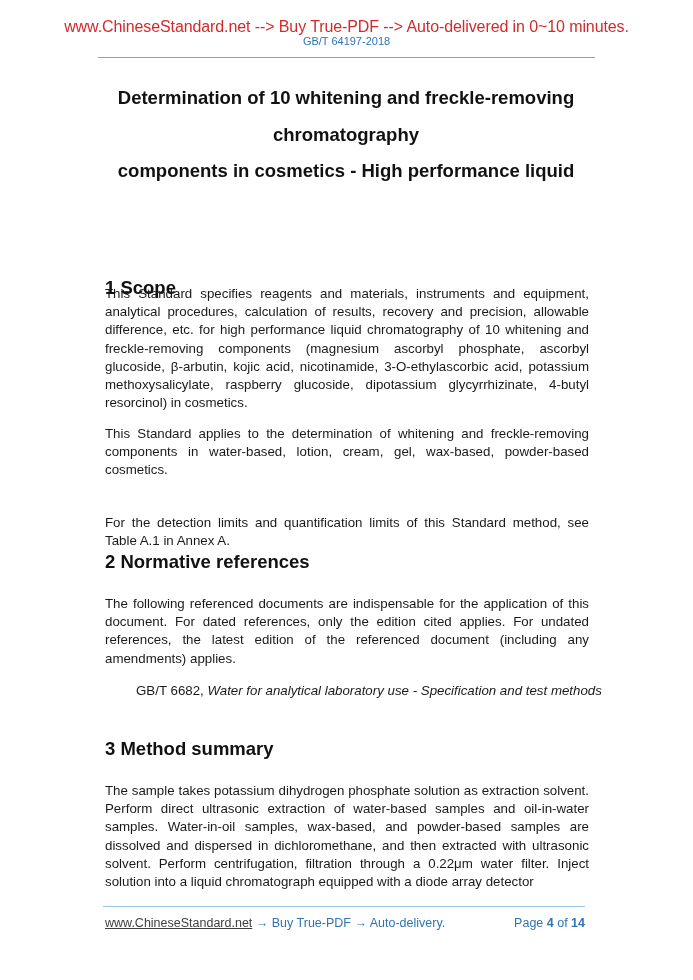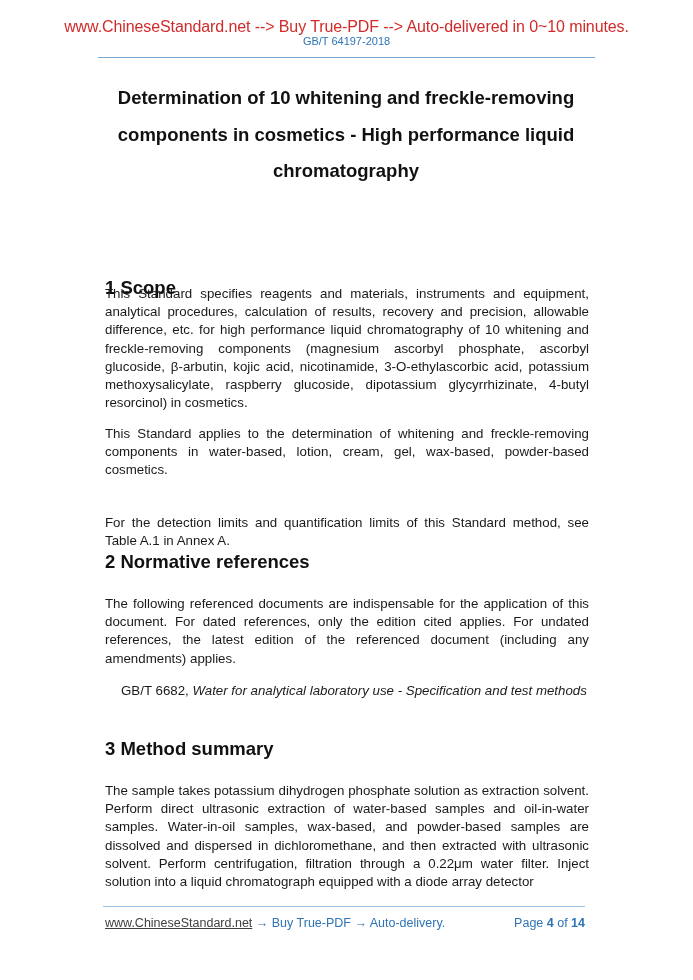--- a/index.html
+++ b/index.html
@@ -20,32 +20,32 @@
 </style>
 </head>
 <body>
 
 <div class="banner">www.ChineseStandard.net --&gt; Buy True-PDF --&gt; Auto-delivered in 0~10 minutes.</div>
 <div class="std-code">GB/T 64197-2018</div>
 <div class="hr-top"></div>
 
 <div class="title">
   <div>Determination of 10 whitening and freckle-removing</div>
+  <div>chromatography</div>
   <div>components in cosmetics - High performance liquid</div>
-  <div>chromatography</div>
 </div>
 
 <div class="h" style="top:241px;margin-top:36px;">1 Scope</div>
 <div class="p" style="top:285px;">This Standard specifies reagents and materials, instruments and equipment, analytical procedures, calculation of results, recovery and precision, allowable difference, etc. for high performance liquid chromatography of 10 whitening and freckle-removing components (magnesium ascorbyl phosphate, ascorbyl glucoside, β-arbutin, kojic acid, nicotinamide, 3-O-ethylascorbic acid, potassium methoxysalicylate, raspberry glucoside, dipotassium glycyrrhizinate, 4-butyl resorcinol) in cosmetics.</div>
 <div class="p" style="top:425px;">This Standard applies to the determination of whitening and freckle-removing components in water-based, lotion, cream, gel, wax-based, powder-based cosmetics.</div>
 <div class="p" style="top:514px;">For the detection limits and quantification limits of this Standard method, see Table A.1 in Annex A.</div>
 
 <div class="h" style="top:551px;">2 Normative references</div>
 <div class="p" style="top:595px;">The following referenced documents are indispensable for the application of this document. For dated references, only the edition cited applies. For undated references, the latest edition of the referenced document (including any amendments) applies.</div>
-<div class="ref" style="top:682px;">
+<div class="ref" style="top:682px;margin-left:15px;">
   <span>GB/T 6682, </span><i>Water for analytical laboratory use - Specification and test methods</i>
 </div>
 
 <div class="h" style="top:738px;">3 Method summary</div>
 <div class="p" style="top:782px;">The sample takes potassium dihydrogen phosphate solution as extraction solvent. Perform direct ultrasonic extraction of water-based samples and oil-in-water samples. Water-in-oil samples, wax-based, and powder-based samples are dissolved and dispersed in dichloromethane, and then extracted with ultrasonic solvent. Perform centrifugation, filtration through a 0.22μm water filter. Inject solution into a liquid chromatograph equipped with a diode array detector</div>
 
 <div class="hr-bot"></div>
 <div class="footer">
   <a>www.ChineseStandard.net</a><span> → Buy True-PDF → Auto-delivery.</span>
   <span class="right"><span>Page </span><b>4</b><span> of </span><b>14</b></span>

